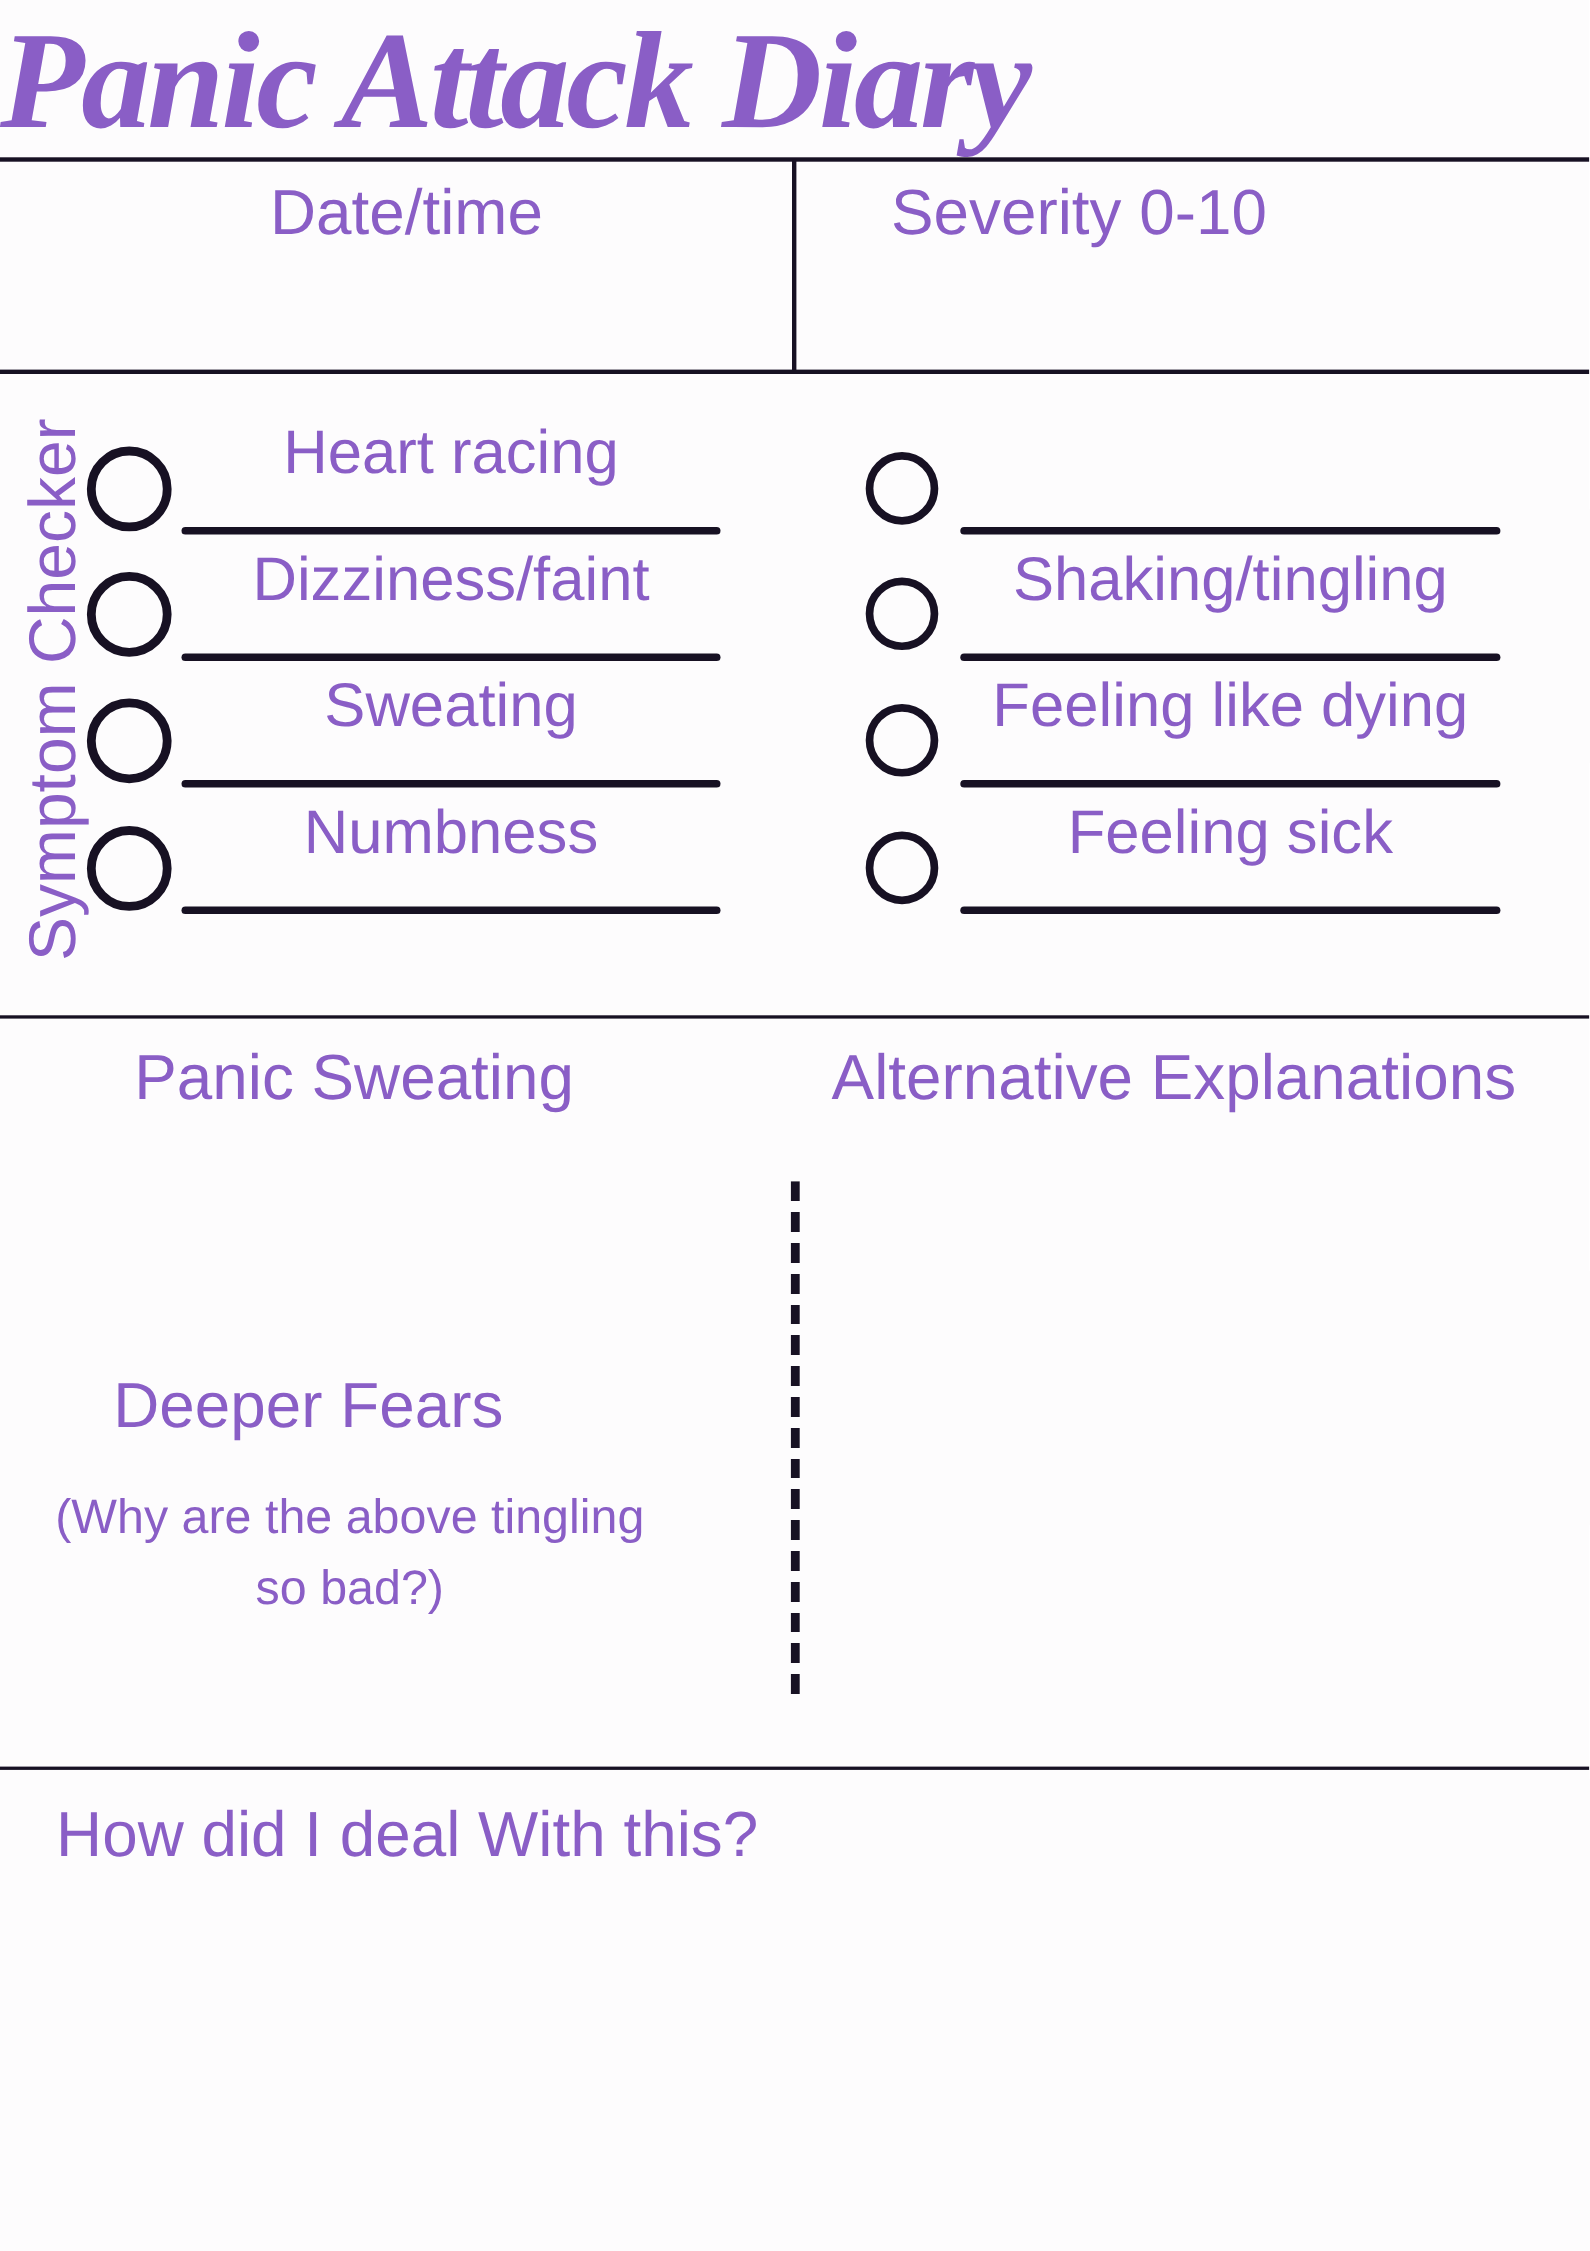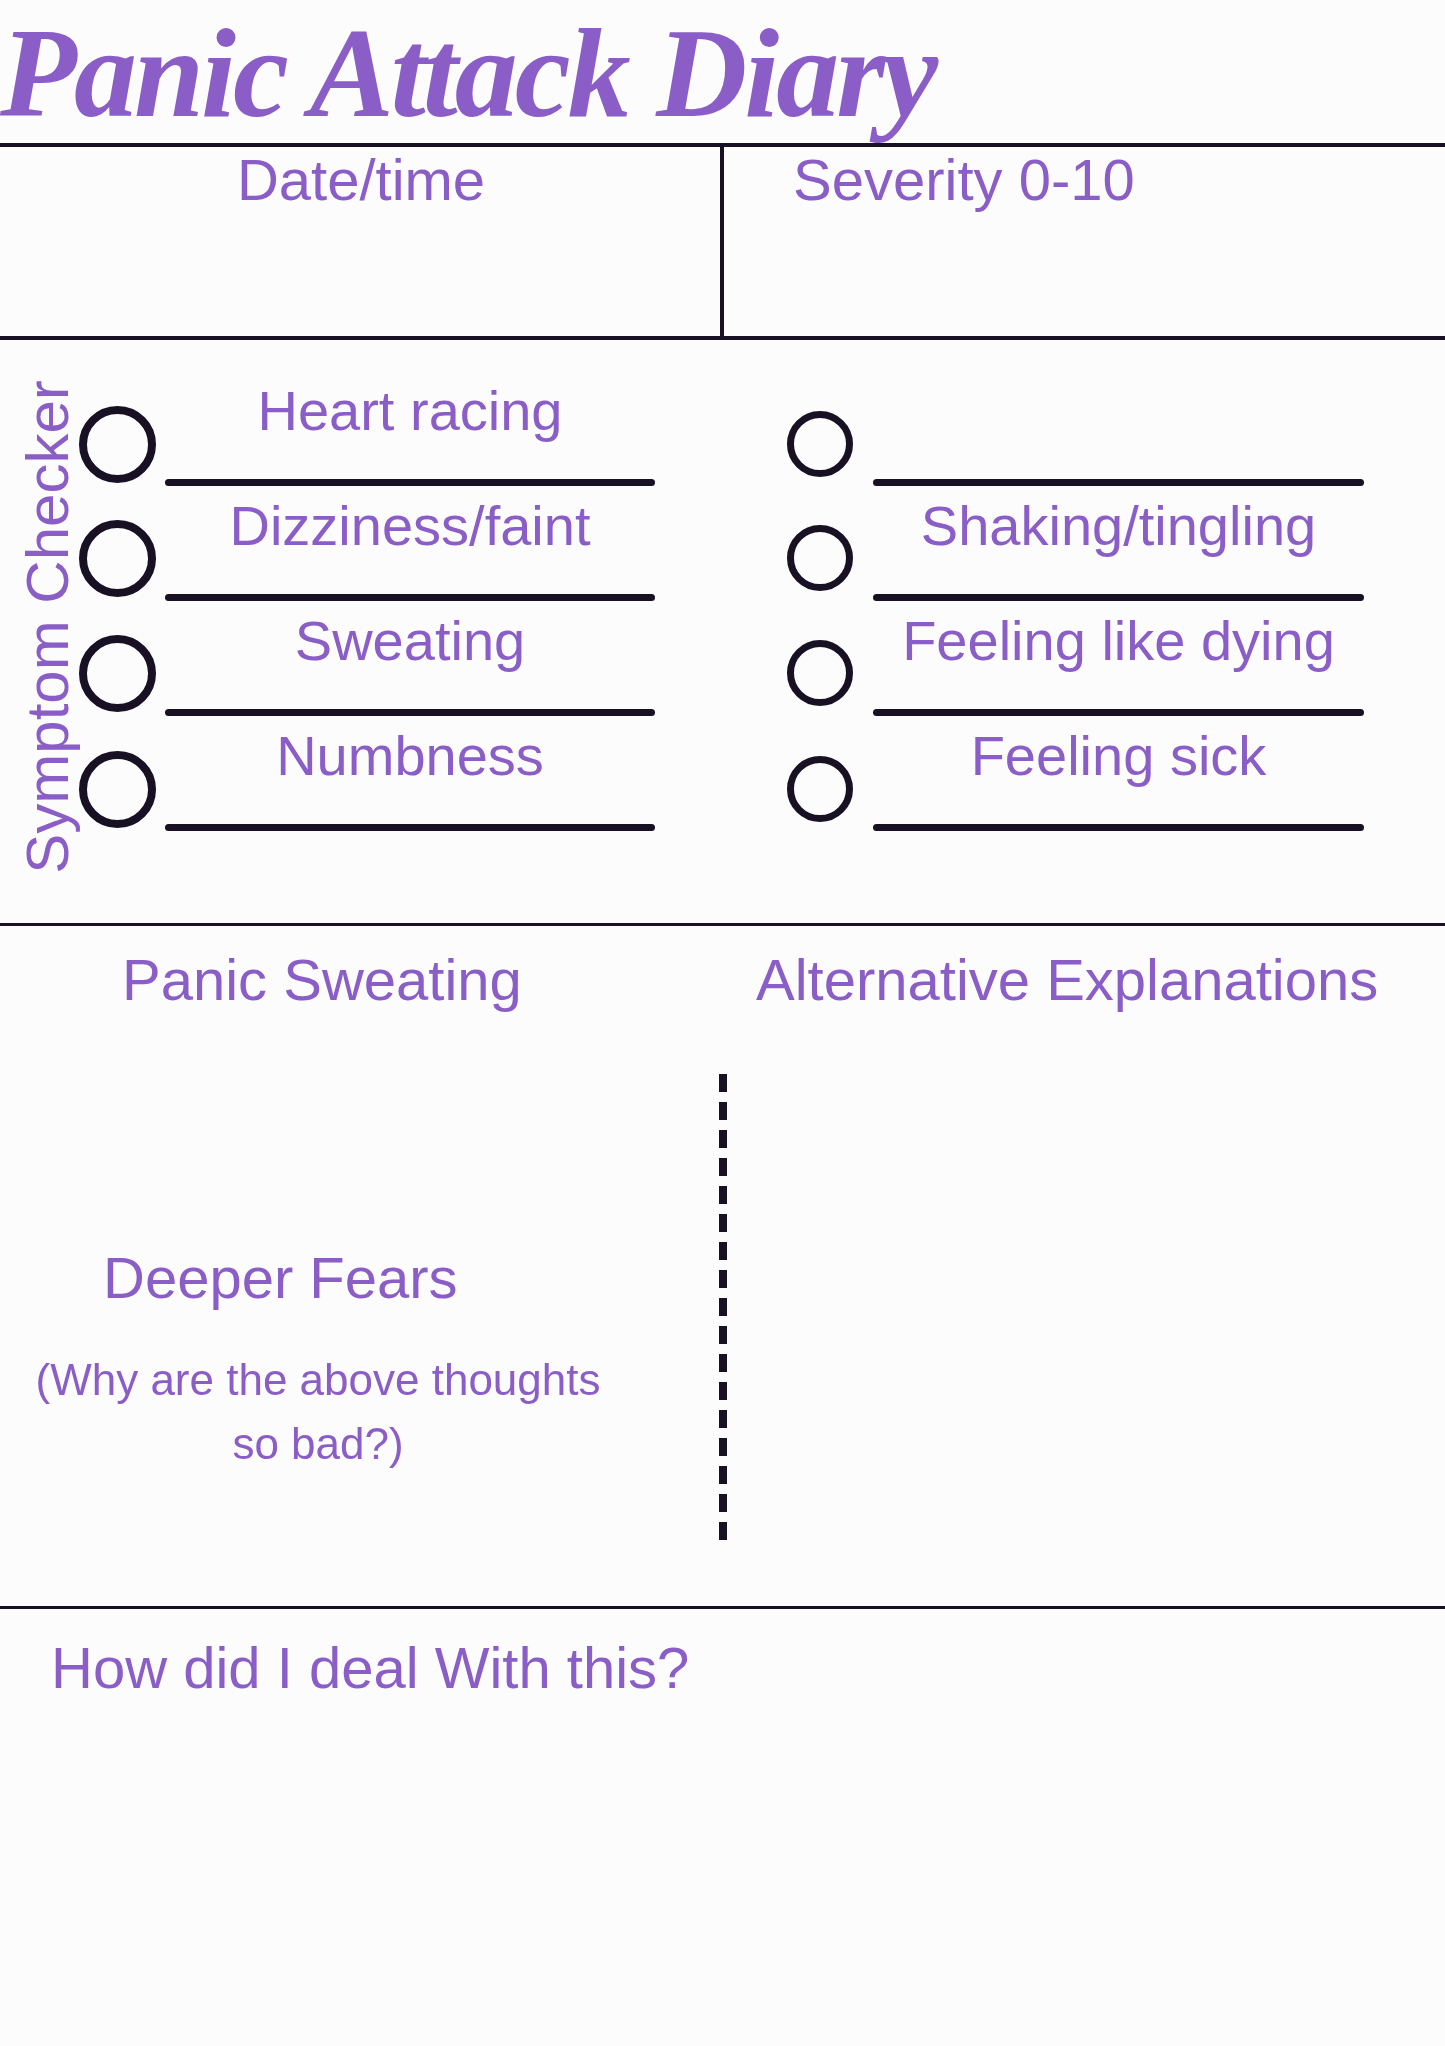--- a/index.html
+++ b/index.html
@@ -25,21 +25,21 @@
     font-size:126px;line-height:148px;
     letter-spacing:-3px;
     color:var(--purple);
   }
   .hline{position:absolute;left:0;width:1445px;background:var(--ink);}
   .hr1{top:143px;height:4px;}
   .hr2{top:336px;height:4px;}
   .hr3{top:923px;height:3px;}
   .hr4{top:1606px;height:3px;}
   .vdivider{position:absolute;left:720px;top:145px;width:4px;height:192px;background:var(--ink);}
-  .cell-label{position:absolute;top:150px;font-size:58px;line-height:60px;white-space:nowrap;}
+  .cell-label{position:absolute;top:164px;font-size:58px;line-height:60px;white-space:nowrap;padding-left:17px;}
   .date-label{left:0;width:722px;text-align:center;}
   .severity-label{left:793px;}
   .vertical-label{
     position:absolute;left:48px;top:627px;
     transform:translate(-50%,-50%) rotate(-90deg);
     font-size:60px;white-space:nowrap;line-height:60px;
   }
   .checkbox{
     position:absolute;border-radius:50%;
     border:8px solid var(--ink);background:transparent;
@@ -127,21 +127,21 @@
 
   <div class="hline hr3"></div>
   <div class="section-header panic-thoughts">Panic Sweating</div>
   <div class="section-header alt-explanations">Alternative Explanations</div>
   <div class="dashed-divider"></div>
   <div class="write-area area-panic"></div>
   <div class="write-area area-alt"></div>
 
   <div class="deeper-fears-title">Deeper Fears</div>
   <div class="deeper-fears-sub">
-    <div>(Why are the above thoughts</div>
+    <div>(Why are the above tingling</div>
     <div>so bad?)</div>
   </div>
 
   <div class="hline hr4"></div>
   <div class="coping-question">How did I deal With this?</div>
   <div class="write-area area-coping"></div>
 
 </div>
 
 </body></html>

